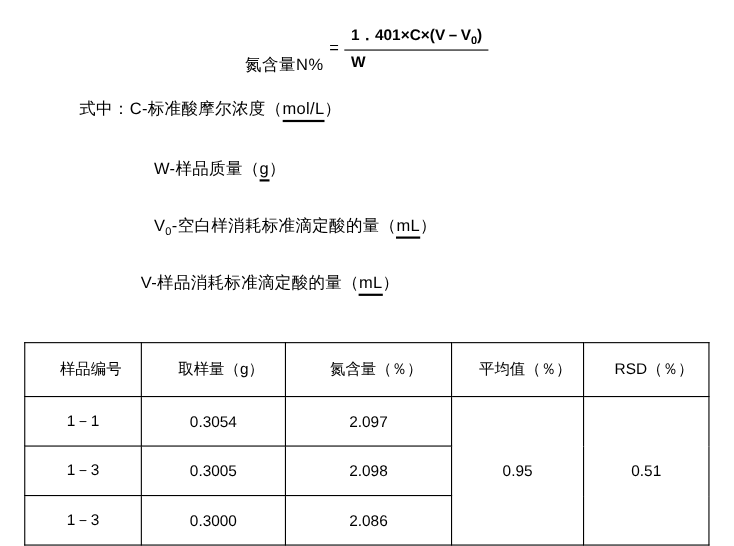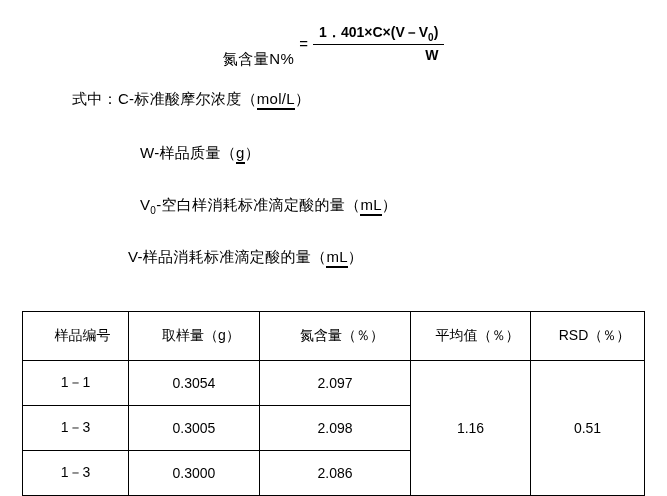--- a/index.html
+++ b/index.html
@@ -37,21 +37,21 @@
     letter-spacing: 0.5px;
     margin-top: 32px;
   }
   .equals {
     margin: 0 5px;
     font-size: 15px;
   }
   .fraction {
     display: inline-flex;
     flex-direction: column;
-    align-items: flex-end;
+    align-items: flex-start;
     justify-content: center;
     text-align: center;
   }
   .numerator {
     font-size: 14px;
     padding: 0 6px 2px 6px;
     white-space: nowrap;
     font-weight: bold;
   }
   .frac-bar {
@@ -163,21 +163,21 @@
       <th>氮含量（％）</th>
       <th>平均值（％）</th>
       <th>RSD（％）</th>
     </tr>
   </thead>
   <tbody>
     <tr>
       <td>1－1</td>
       <td>0.3054</td>
       <td>2.097</td>
-      <td rowspan="3">1.16</td>
+      <td rowspan="3">0.95</td>
       <td rowspan="3">0.51</td>
     </tr>
     <tr>
       <td>1－3</td>
       <td>0.3005</td>
       <td>2.098</td>
     </tr>
     <tr>
       <td>1－3</td>
       <td>0.3000</td>

